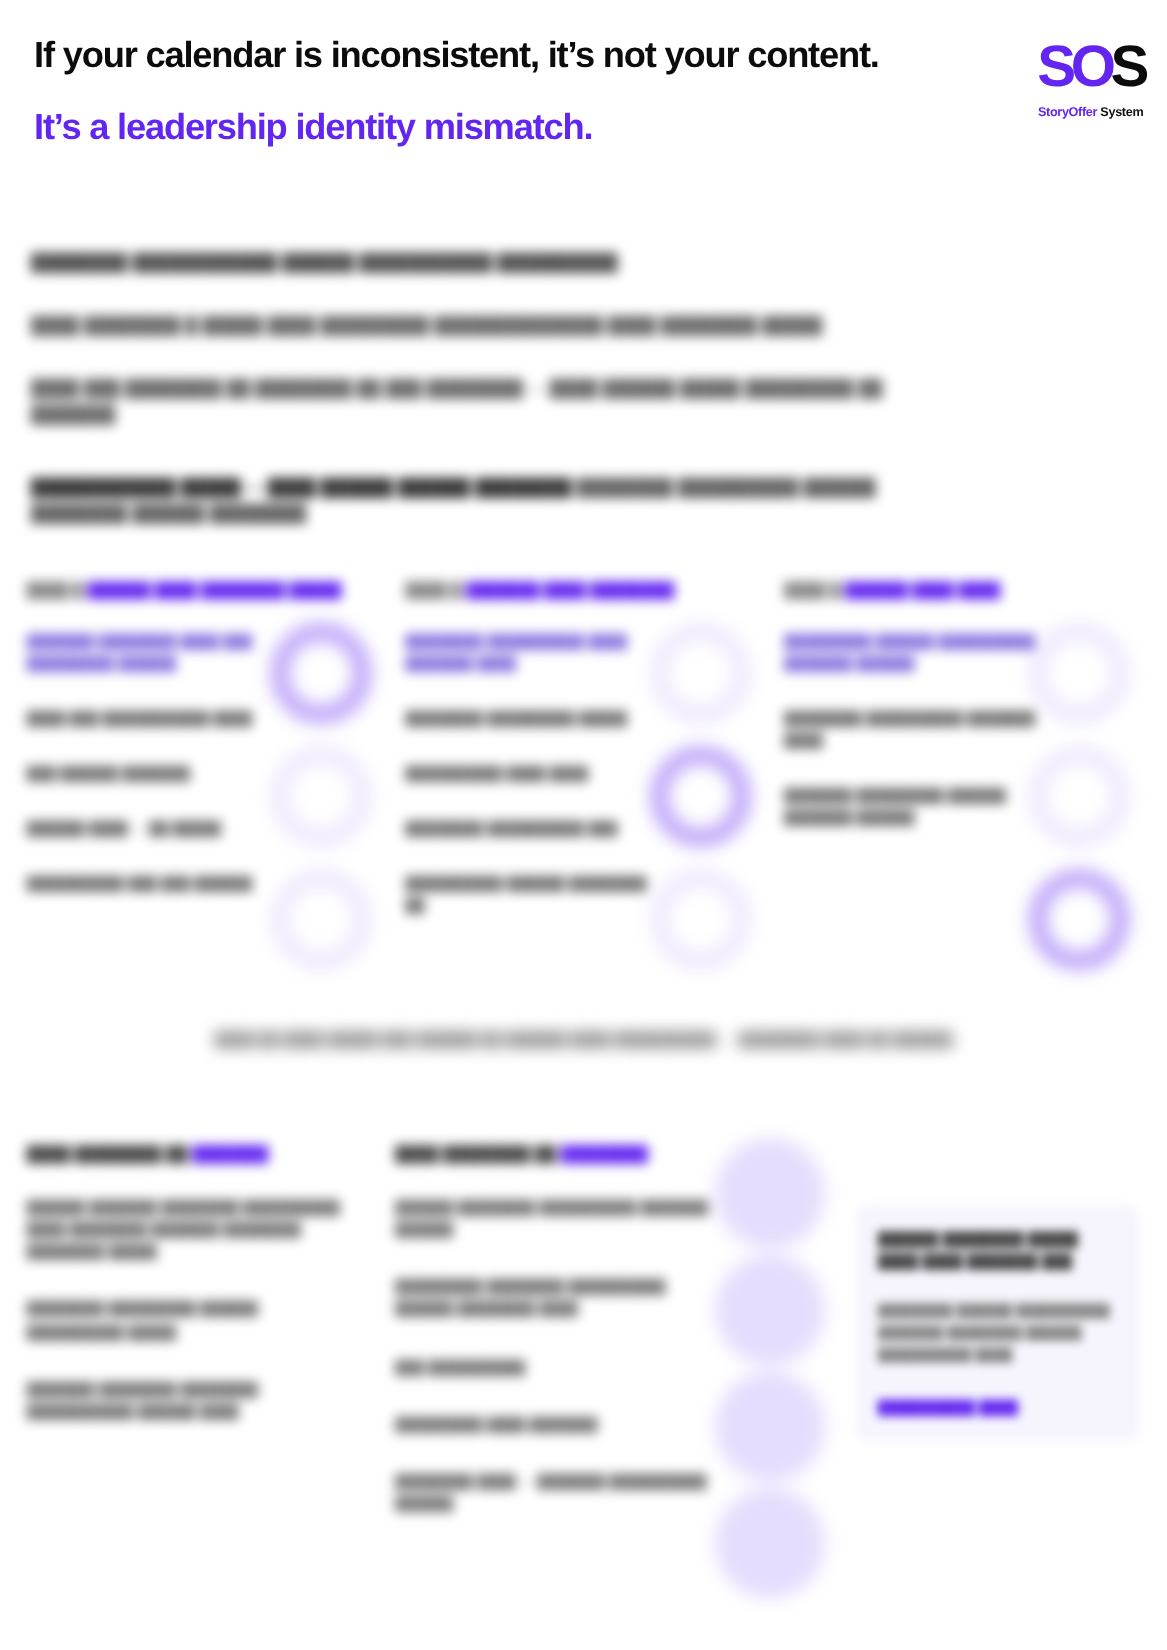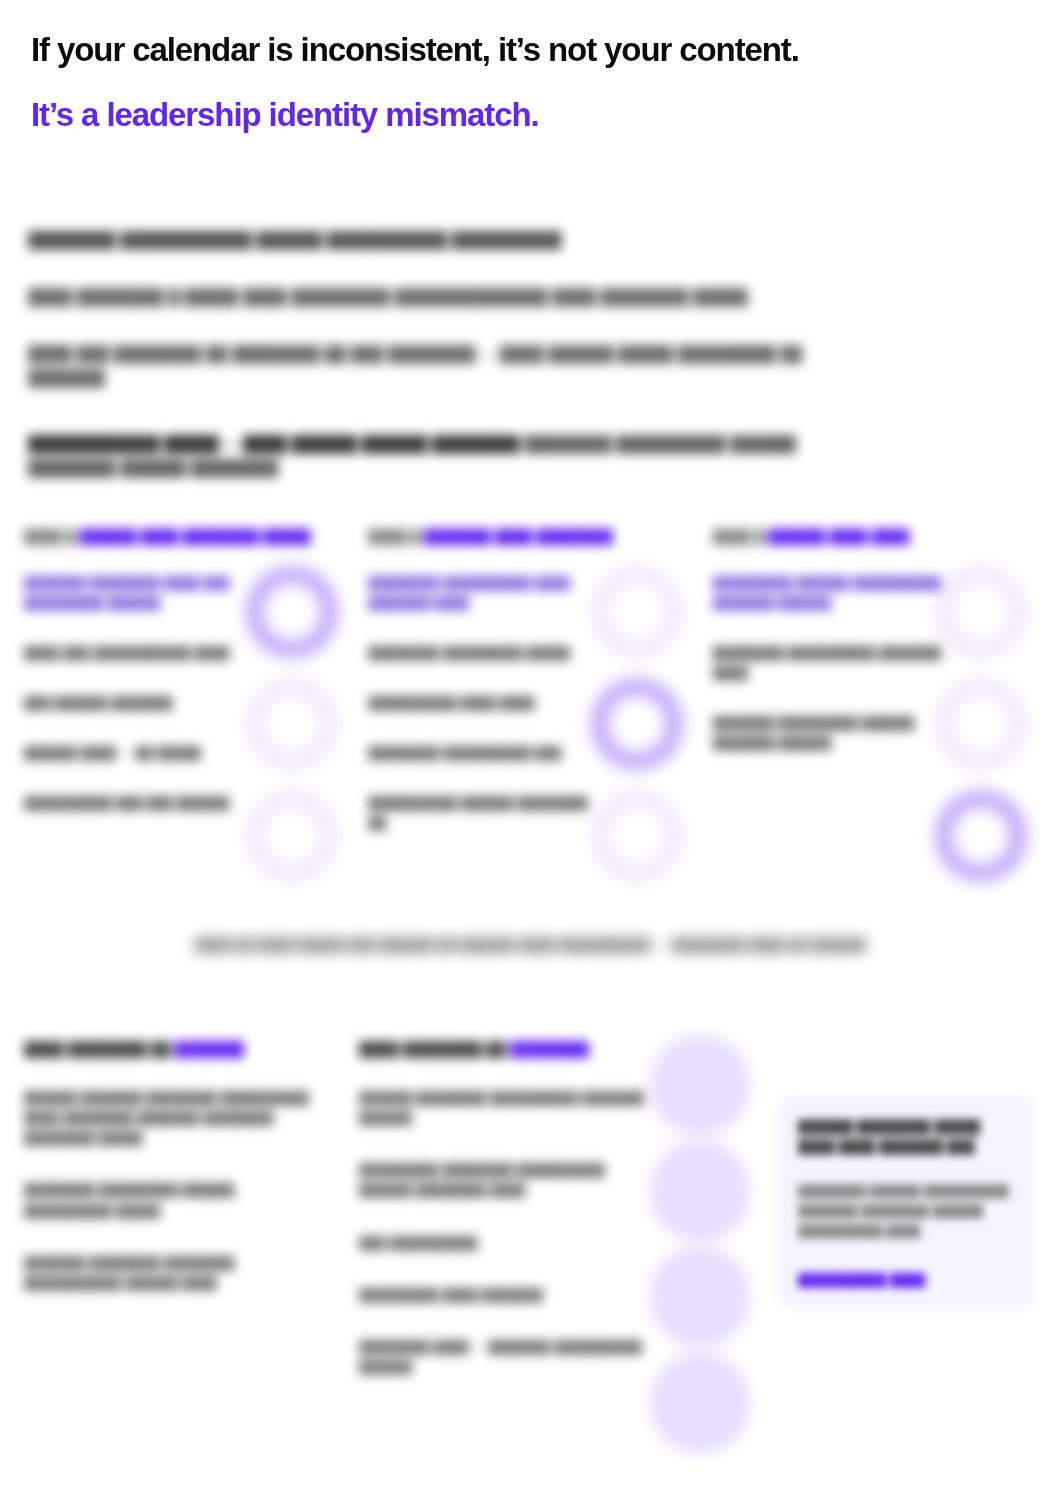--- a/index.html
+++ b/index.html
@@ -226,20 +226,24 @@
 </head>
 <body>
 
 <div class="header">
 
   <div class="headline-block">
     <div class="headline-line1">If your calendar is inconsistent, it’s not your content.</div>
     <div class="headline-line2">It’s a leadership identity mismatch.</div>
   </div>
 
+  <div class="logo-block">
+    <div class="logo-mark"><span class="logo-s1">S</span><span class="logo-o">O</span><span class="logo-s2">S</span></div>
+    <div class="logo-wordmark"><span class="wm-a">StoryOffer</span><span class="wm-b"> System</span></div>
+  </div>
 
 </div>
 
 <div class="intro redacted">
   <p class="lede">████████ ████████████ ██████ ███████████ ██████████</p>
   <p>████ ████████ █ █████ ████ █████████ ██████████████ ████ ████████ █████</p>
   <p>████ ███ ████████ ██ ████████ ██ ███ ████████ — ████ ██████ █████ █████████ ██ ███████</p>
   <div class="sub">
     <b>████████████ █████ — ████ ██████ ██████ ████████</b>
     <span>████████ ██████████ ██████ ████████ ██████ ████████</span>

